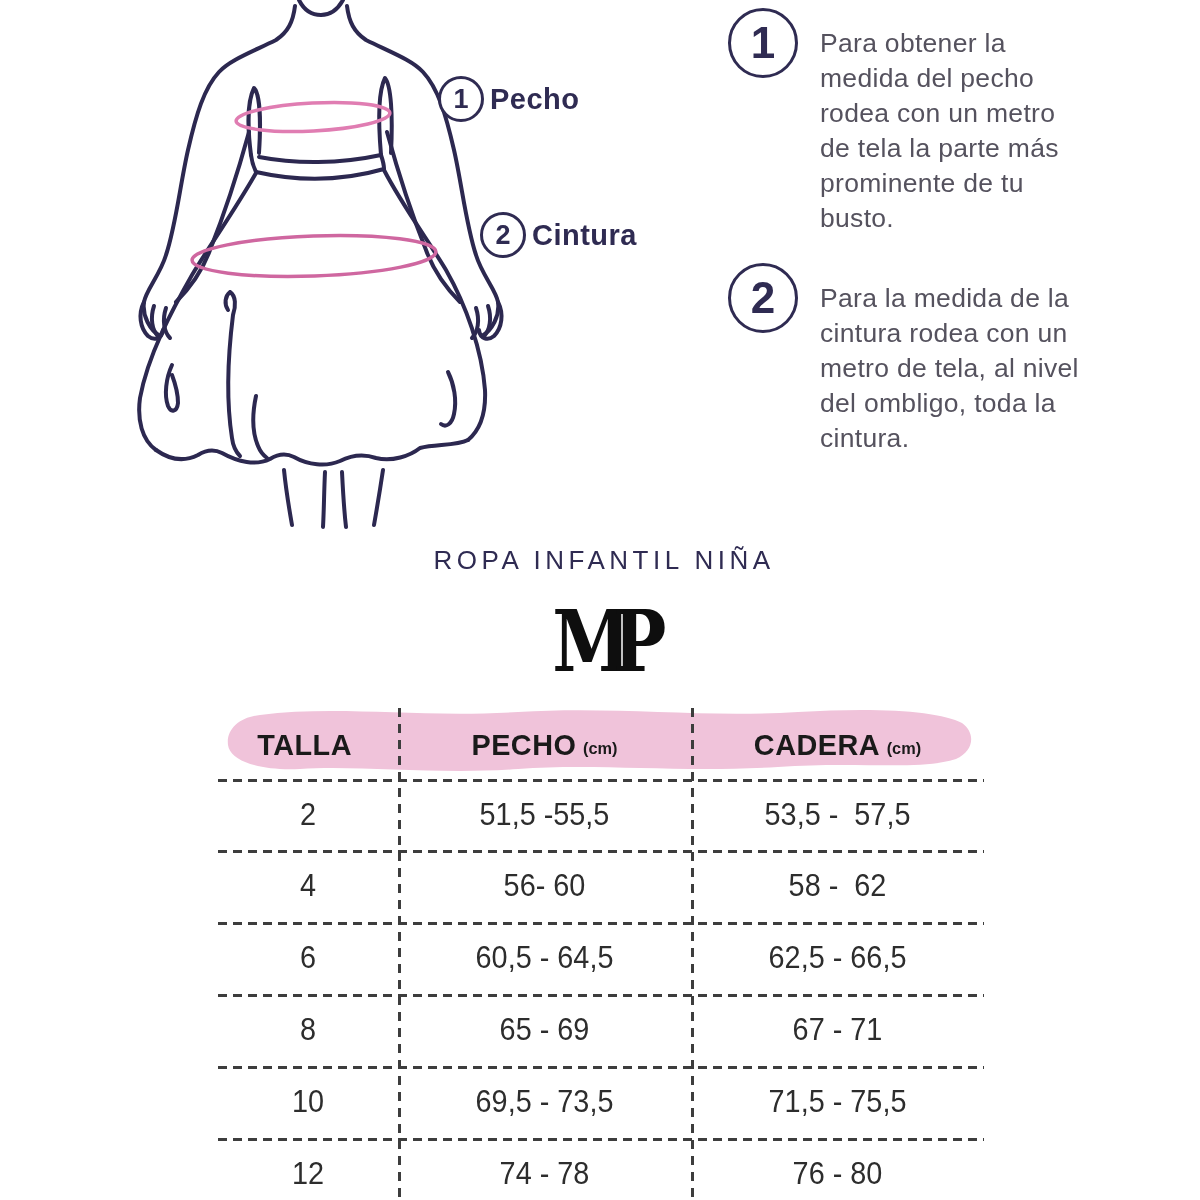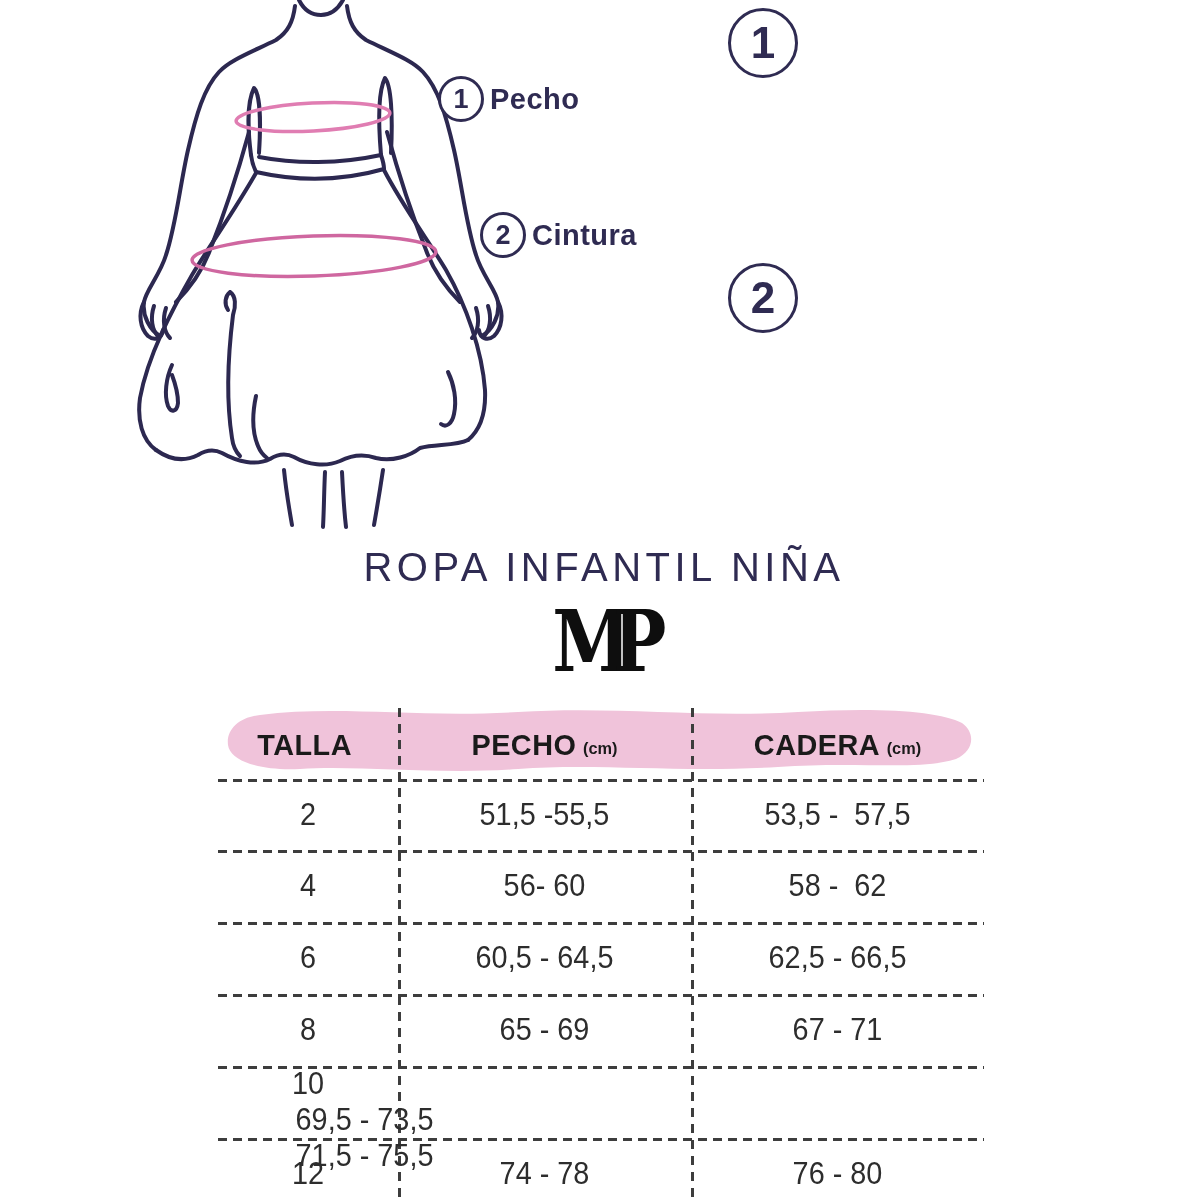--- a/index.html
+++ b/index.html
@@ -42,21 +42,21 @@
     border-radius:50%;display:flex;align-items:center;justify-content:center;
     font-size:44px;font-weight:700;color:var(--navy);background:var(--bg);
   }
   .instruction-text{
     position:absolute;left:92px;top:18px;width:262px;
     font-size:26.5px;line-height:35px;letter-spacing:.3px;color:var(--text-gray);
   }
   
   #section-title{
     position:absolute;left:8px;right:0;top:545px;text-align:center;
-    font-size:40px;letter-spacing:4.5px;color:var(--navy);font-weight:400;
+    font-size:26px;letter-spacing:4.5px;color:var(--navy);font-weight:400;
   }
   #brand-logo{
     position:absolute;left:0;right:0;top:600px;text-align:center;
     font-family:"DejaVu Serif", serif;font-weight:700;font-size:84px;line-height:1;
     letter-spacing:-0.26em;color:#0e0e0e;transform:scaleX(.85);
   }
   
   #size-table{position:absolute;left:218px;top:700px;width:766px;height:500px;}
   #header-blob{position:absolute;left:0;top:3px;width:766px;height:72px;}
   #header-blob path{fill:var(--pink-blob);}
@@ -131,25 +131,27 @@
     <div class="small-circle">
       <span>2</span>
     </div>
     <span class="pointer-text">Cintura</span>
   </div>
 
   <div class="instruction" style="top:8px;height:250px;">
     <div class="big-circle">
       <span>1</span>
     </div>
+    <div class="instruction-text">Para obtener la medida del pecho rodea con un metro de tela la parte más prominente de tu busto.</div>
   </div>
   <div class="instruction" style="top:263px;height:250px;">
     <div class="big-circle">
       <span>2</span>
     </div>
+    <div class="instruction-text">Para la medida de la cintura rodea con un metro de tela, al nivel del ombligo, toda la cintura.</div>
   </div>
 
   <div id="section-title">ROPA INFANTIL NIÑA</div>
   <div id="brand-logo">MP</div>
 
   <div id="size-table">
 
     <svg id="header-blob" viewBox="0 0 766 72" preserveAspectRatio="none" aria-hidden="true">
       <path d="M 42,12 C 120,2 200,15 300,9 C 400,3 480,15 580,9 C 660,4 722,8 744,20 C 758,30 756,48 738,56 C 700,68 640,58 560,64 C 460,70 380,60 300,66 C 220,72 140,62 82,66 C 42,68 12,58 10,42 C 8,26 22,14 42,12 Z"></path>
     </svg>
@@ -191,21 +193,21 @@
     <div class="hrow" style="top:222px;height:72px;">
       <div class="tcell col-a">6</div>
       <div class="tcell col-b">60,5 - 64,5</div>
       <div class="tcell col-c">62,5 - 66,5</div>
     </div>
     <div class="hrow" style="top:294px;height:72px;">
       <div class="tcell col-a">8</div>
       <div class="tcell col-b">65 - 69</div>
       <div class="tcell col-c">67 - 71</div>
     </div>
-    <div class="hrow" style="top:366px;height:72px;flex-direction:column;">
+    <div class="hrow" style="top:366px;height:72px;">
       <div class="tcell col-a">10</div>
       <div class="tcell col-b">69,5 - 73,5</div>
       <div class="tcell col-c">71,5 - 75,5</div>
     </div>
     <div class="hrow" style="top:438px;height:72px;">
       <div class="tcell col-a">12</div>
       <div class="tcell col-b">74 - 78</div>
       <div class="tcell col-c">76 - 80</div>
     </div>
   </div>

